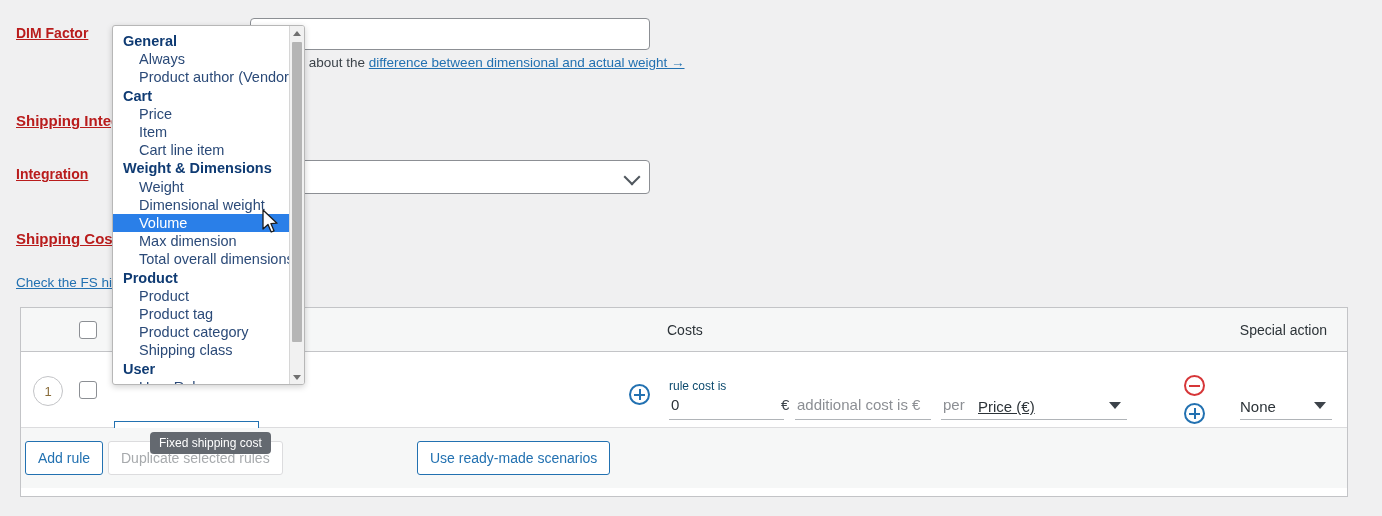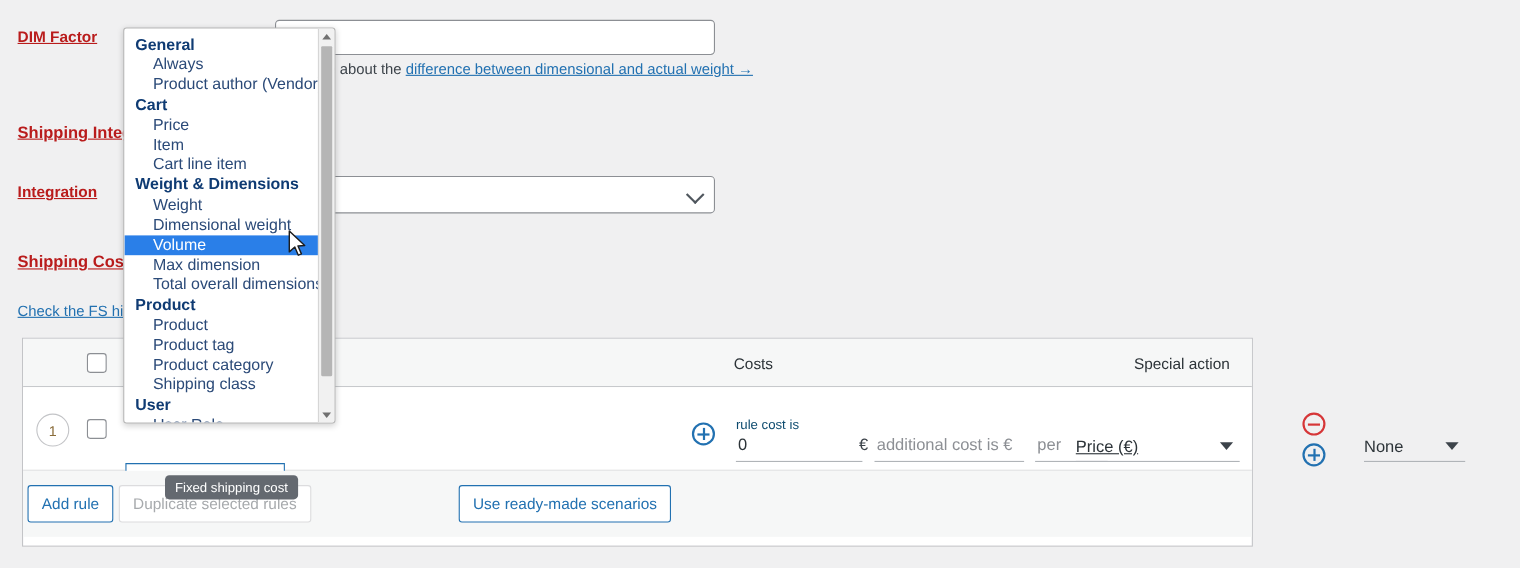--- a/index.html
+++ b/index.html
@@ -232,21 +232,21 @@
 
   <div class="row lbl" style="left:16px;top:166px;">Integration</div>
   <div class="selectbox" style="position:absolute;left:296px;top:160px;width:354px;">
     <span></span>
     <span class="chev"></span>
   </div>
 
   <div class="row lbl big" style="left:16px;top:230px;">Shipping Cost C</div>
   <a class="link" style="position:absolute;left:16px;top:275px;font-size:13.5px;white-space:nowrap;" href="#">Check the FS hi</a>
 
-  <div class="tbl" style="left:20px;top:307px;width:1119px;height:190px;">
+  <div class="tbl" style="left:20px;top:307px;width:1328px;height:190px;">
 
     <div class="thead">
       <div class="cbx" style="left:58px;top:13px;"></div>
       <div class="th" style="left:646px;">Costs</div>
       <div class="th" style="right:20px;">Special action</div>
     </div>
 
     <div class="trow">
       <div class="numcircle" style="left:12px;top:24px;">1</div>
       <div class="cbx" style="left:58px;top:29px;"></div>

